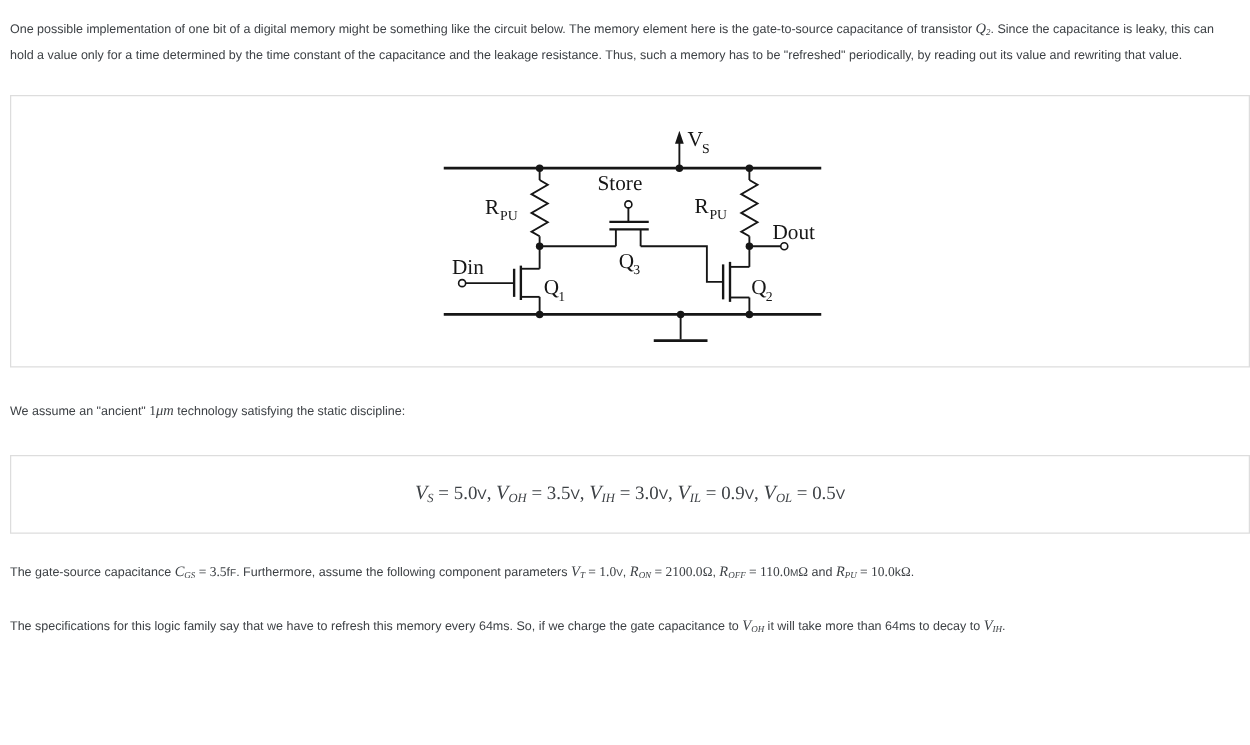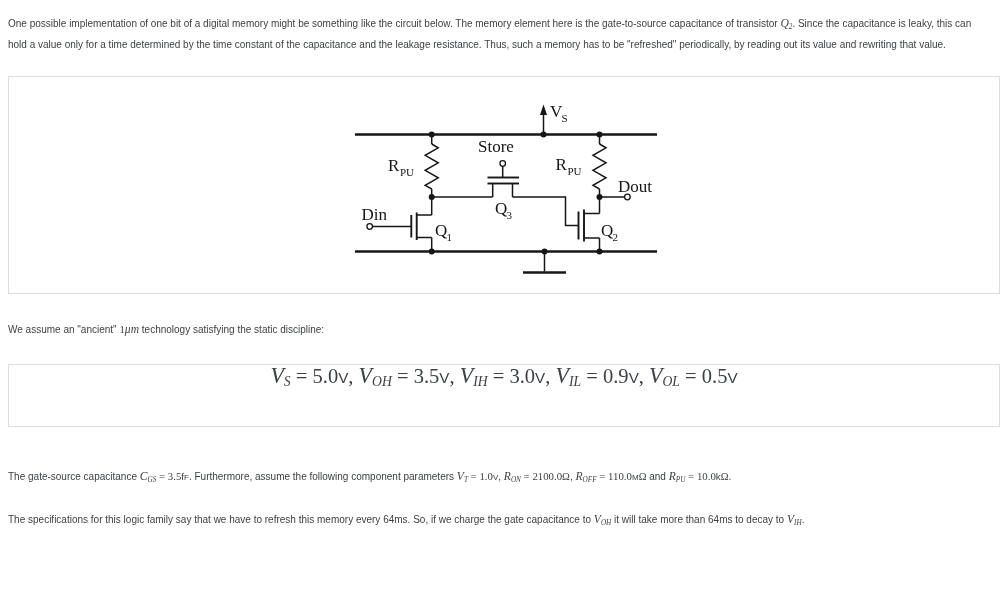--- a/index.html
+++ b/index.html
@@ -1,24 +1,24 @@
 <!DOCTYPE html>
 <html><head>
 <meta charset="utf-8">
 <style>
   html,body{margin:0;padding:0;background:#ffffff;}
   body{width:1000px;height:596px;overflow:hidden;font-family:"Liberation Sans",sans-serif;color:#3d4145;}
   .page{padding:0 0 0 8px;}
   .para{margin:0;padding-right:12px;font-size:10px;line-height:21px;color:#3d4145;}
   #p1{padding-top:13px;}
   #p2{margin-top:25px;}
-  #p3{margin-top:39px;}
+  #p3{margin-top:21px;}
   #p4{margin-top:22px;}
   .figbox{margin-top:21px;border:1px solid #ddd;background:#fff;height:216px;position:relative;}
-  .eqbox{margin-top:24px;border:1px solid #ddd;background:#fff;height:61px;display:flex;align-items:flex-start;justify-content:center;font-size:19px;}
+  .eqbox{margin-top:24px;border:1px solid #ddd;background:#fff;height:61px;display:flex;align-items:center;justify-content:center;font-size:14px;}
   
   .mvar{font-family:"Liberation Serif",serif;font-style:italic;font-size:1.16em;line-height:1;}
   .msub{font-family:"Liberation Serif",serif;font-style:italic;font-size:0.72em;line-height:1;vertical-align:-0.25em;}
   .mrel{font-family:"Liberation Serif",serif;font-size:1.08em;line-height:1;}
   .mnum{font-family:"Liberation Serif",serif;font-size:1.08em;line-height:1;}
   .usc{font-family:"Liberation Sans",sans-serif;font-size:0.8em;line-height:1;}
   .ulc{font-family:"Liberation Sans",sans-serif;font-size:0.98em;line-height:1;}
   .uom{font-family:"Liberation Serif",serif;font-size:1.05em;line-height:1;}
   
   .csvg{position:absolute;left:0;top:0;}

